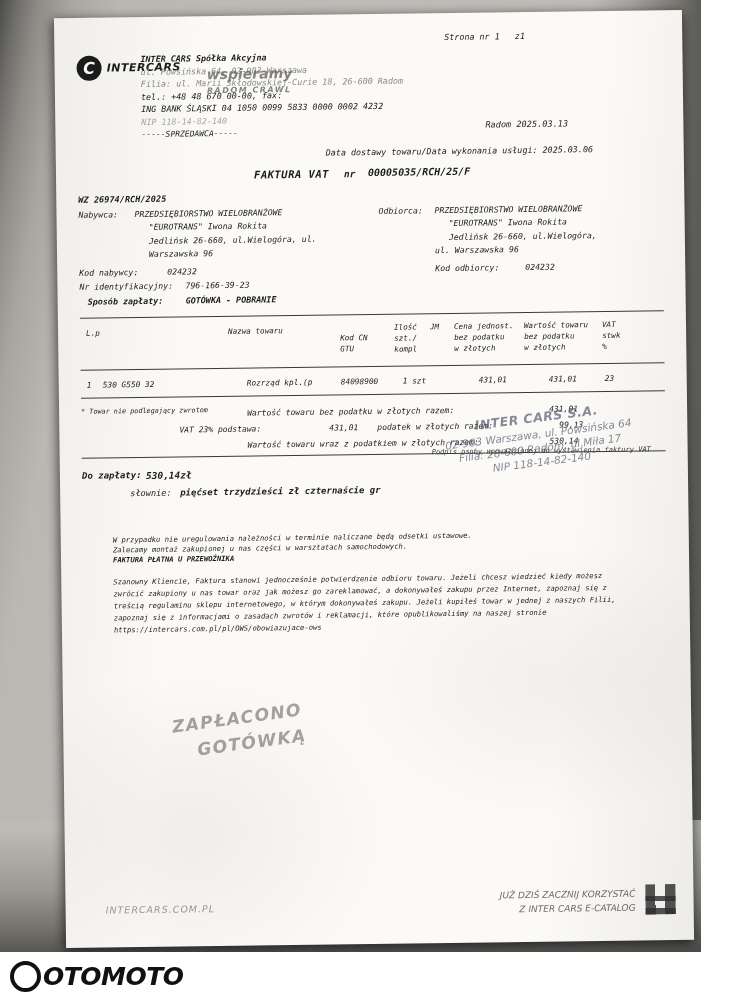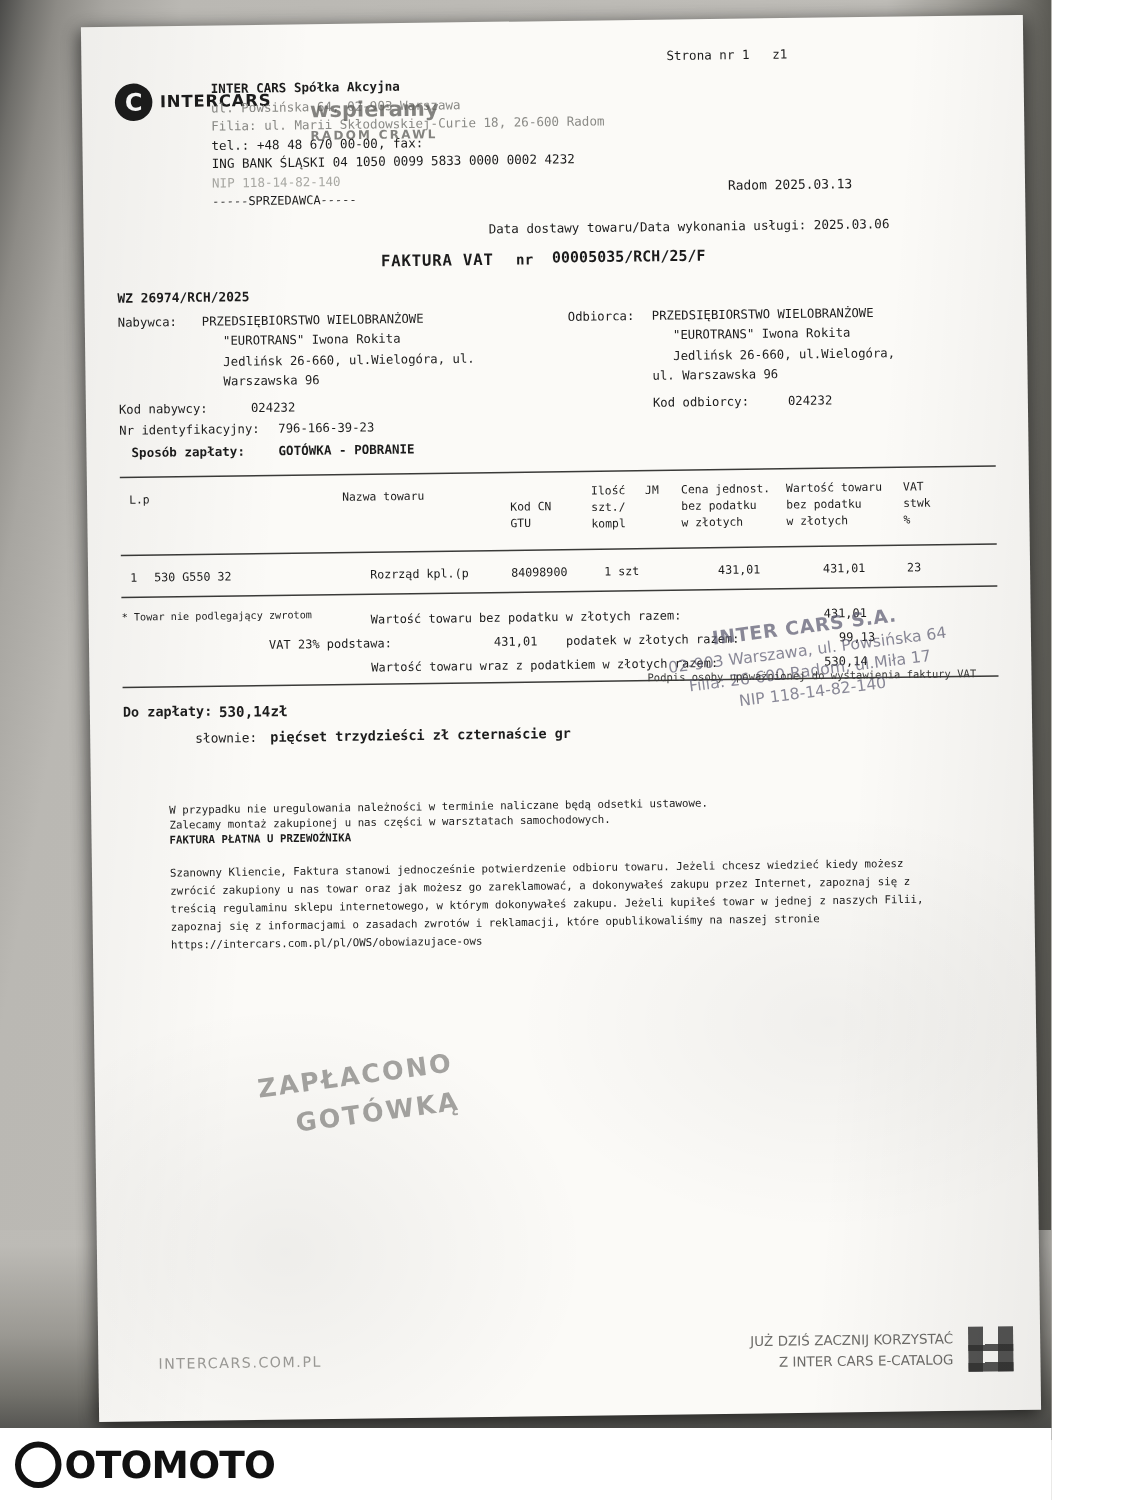--- a/index.html
+++ b/index.html
@@ -13,20 +13,21 @@
     font-family: "DejaVu Sans Mono", monospace;
     overflow: hidden;
     position: relative;
   }
   #stage {
     position: relative;
     width: 701px;
     height: 1000px;
     background: #b9b7b2;
     overflow: hidden;
+    font-style: italic;
   }
   
   .backdrop {
     position: absolute;
     inset: 0;
     background:
       linear-gradient(100deg, #4b4b49 0px, #6f6e6a 18px, #8d8b86 38px, #a8a6a1 70px, #bab8b3 120px, #c2c0bb 100%);
   }
   .backdrop-right {
     position: absolute;

